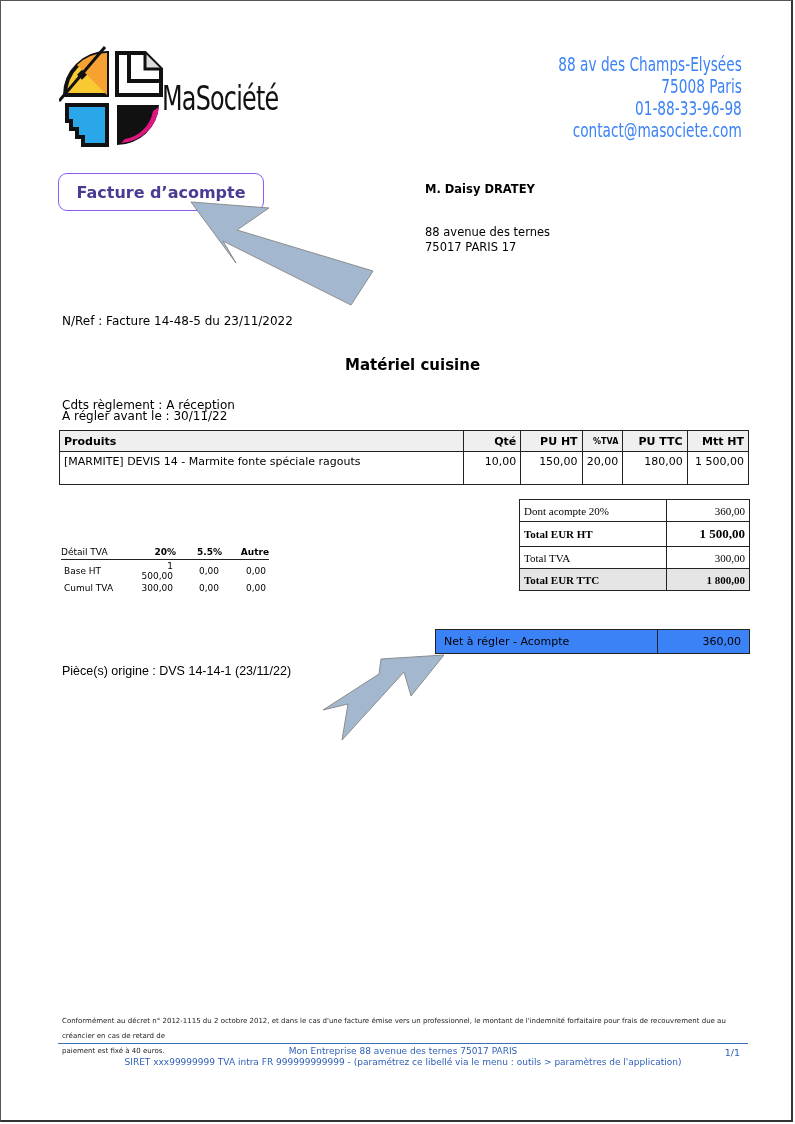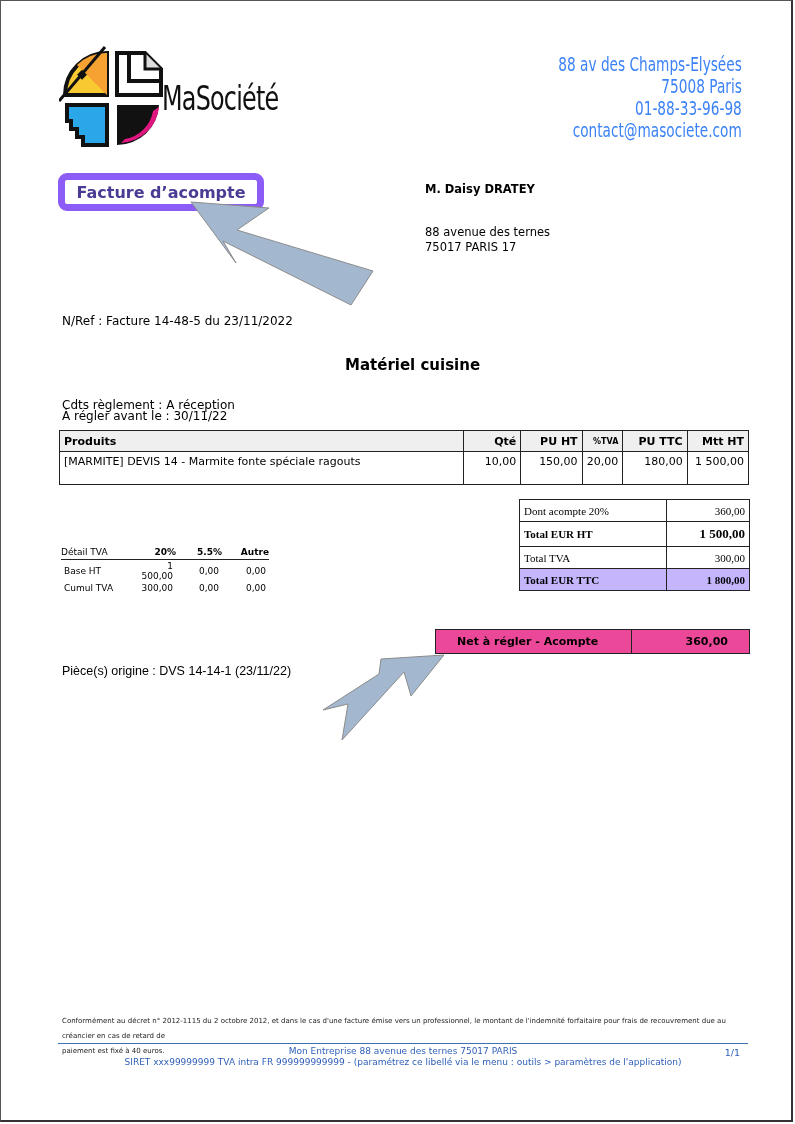--- a/index.html
+++ b/index.html
@@ -9,21 +9,21 @@
 
   
   .logo { left:58px; top:44px; width:270px; height:105px; }
   .logo-text { position:absolute; left:103px; top:33px; font-family:"DejaVu Sans Condensed","DejaVu Sans", sans-serif; font-size:34px; letter-spacing:-1px; transform:scaleX(0.78); transform-origin:left top; color:#111; white-space:nowrap; }
 
   
   .company { right:49px; top:52px; text-align:right; font-family:"DejaVu Sans", sans-serif; color:#3b82f6; }
   .company div { font-size:19px; line-height:22px; transform:scaleX(0.72); transform-origin:right top; white-space:nowrap; }
 
   
-  .title-box { left:57px; top:172px; width:206px; height:38px; border:7px solid #8b5cf6; border-radius:9px; box-sizing:border-box; display:flex; align-items:center; justify-content:center; }
+  .title-box { left:57px; top:172px; width:206px; height:38px; border:1px solid #8b5cf6; border-radius:9px; box-sizing:border-box; display:flex; align-items:center; justify-content:center; }
   .title-box span { font-size:16px; font-weight:bold; color:#4a3c94; }
 
   
   .recipient { left:424px; top:181px; font-size:11.5px; line-height:15px; }
   .recipient .name { font-weight:bold; margin-bottom:28px; }
 
   .text12 { font-size:12px; }
   .ref { left:61px; top:313px; }
   .subject { left:344px; top:355px; font-size:15px; font-weight:bold; }
   .cond { left:61px; top:397px; }
@@ -37,34 +37,34 @@
   .products th { border-top:1px solid #222; border-bottom:1px solid #222; text-align:right; font-weight:bold; height:14px; }
   .products th.left, .products td.left { text-align:left; }
   .products td { text-align:right; vertical-align:top; height:26px; border-bottom:1px solid #222; }
   .products th.small { font-size:8px; }
 
   
   .totals { position:absolute; left:518px; top:498px; width:231px; font-size:11px;font-family:Liberation Serif, serif; }
   .totals td { border:1px solid #222; padding:4px 4px; height:13px; }
   .totals td.val { text-align:right; }
   .totals tr.bold td { font-weight:bold; }
-  .totals tr.shade { background:#c4b5fd; }
+  .totals tr.shade { background:#e5e5e5; }
   .totals tr.big td.val { font-size:13px; }
 
   
   .tva { position:absolute; left:60px; top:545px; font-size:9px; }
   .tva th { font-weight:normal; text-align:right; padding:1px 0 2px 0; border-bottom:1px solid #222; }
   .tva th.bold { font-weight:bold; }
   .tva th.left, .tva td.left { text-align:left; }
   .tva td { text-align:right; padding:1px 3px; }
   .tva .c0 { width:70px; } .tva .c1 { width:45px; } .tva .c2 { width:46px; } .tva .c3 { width:47px; }
 
   
   .net { position:absolute; left:434px; top:628px; width:315px; font-size:11px; }
-  .net td { border:1px solid #222; padding:4px 21px; height:15px; font-weight:bold; background:#ec4899; }
+  .net td { border:1px solid #222; padding:4px 8px; height:15px; font-weight:normal; background:#3b82f6; }
   .net td.val { text-align:right; width:75px; }
 
   .origin { left:61px; top:663px; font-family:"Liberation Sans", sans-serif; font-size:12.5px; }
 
   
   .legal { left:61px; top:1013px; width:680px; font-size:7px; line-height:15px; color:#222; }
   .footer-rule { left:57px; top:1042px; width:690px; height:0; border-top:1px solid #3d6fb6; }
   .footer { left:57px; top:1045px; width:690px; text-align:center; font-size:9px; line-height:11px; color:#2f5fb8; }
   .pagenum { right:51px; top:1046px; font-size:9.5px; color:#2f5fb8; }
 

